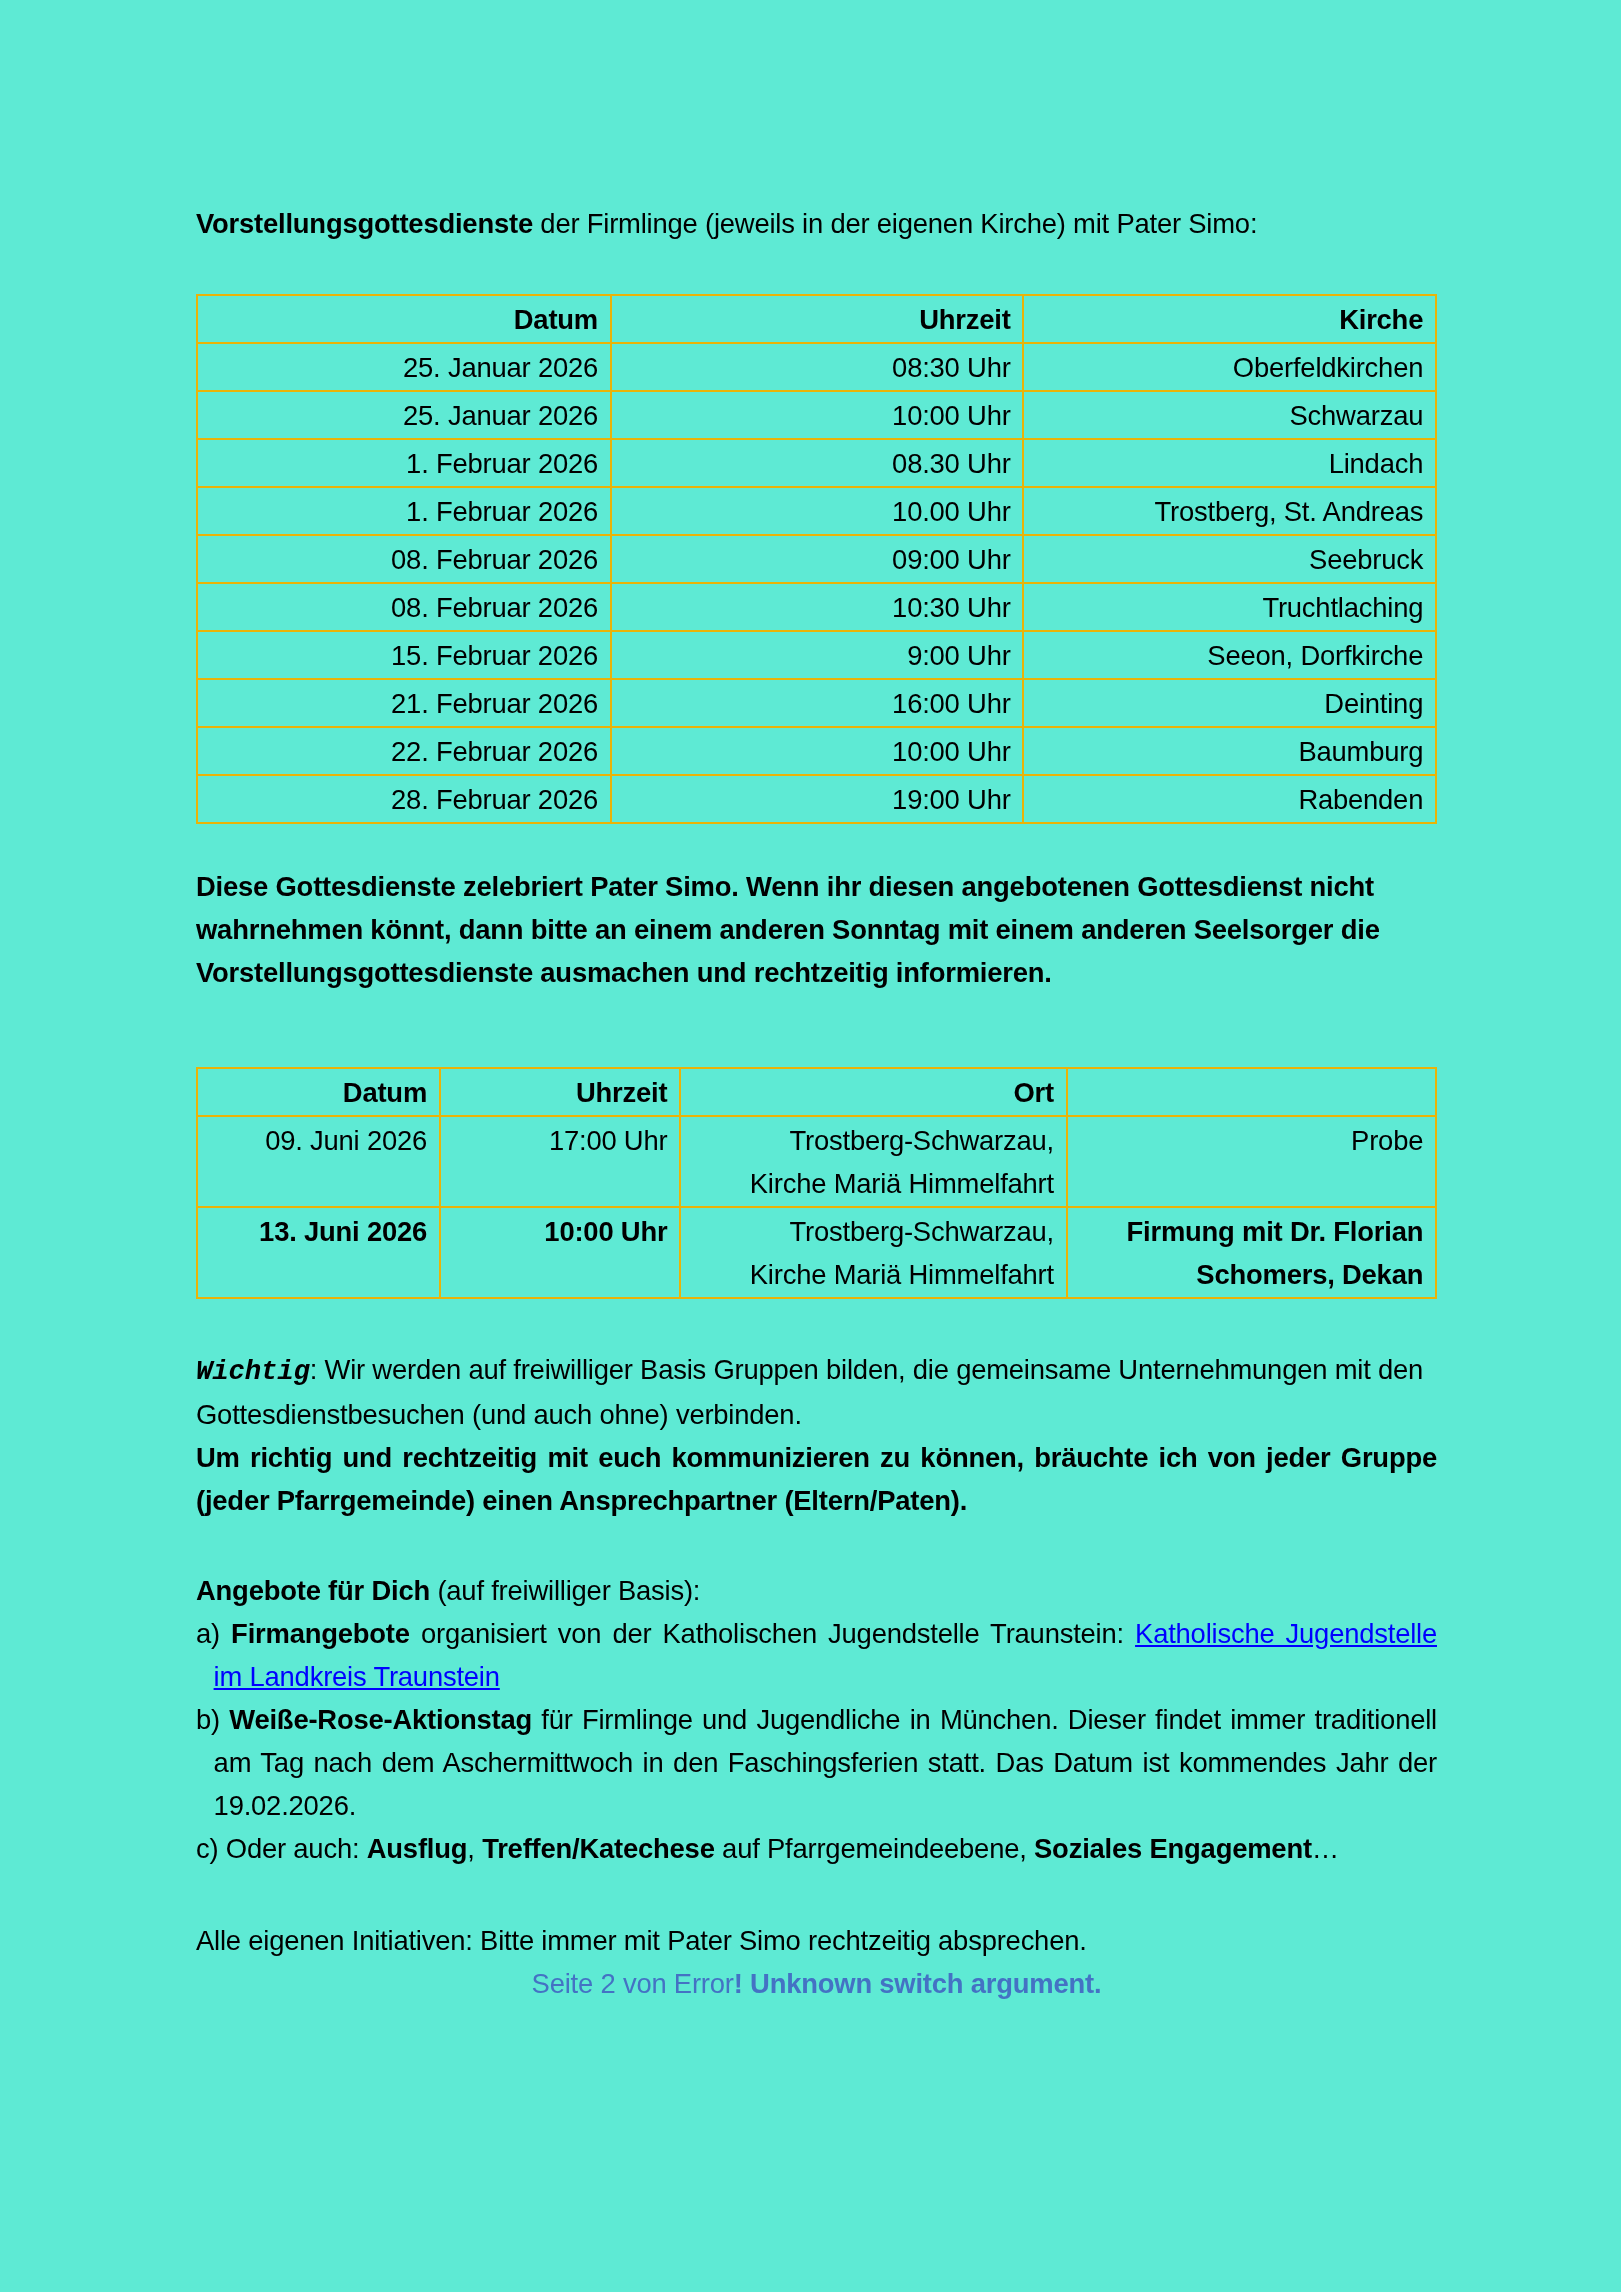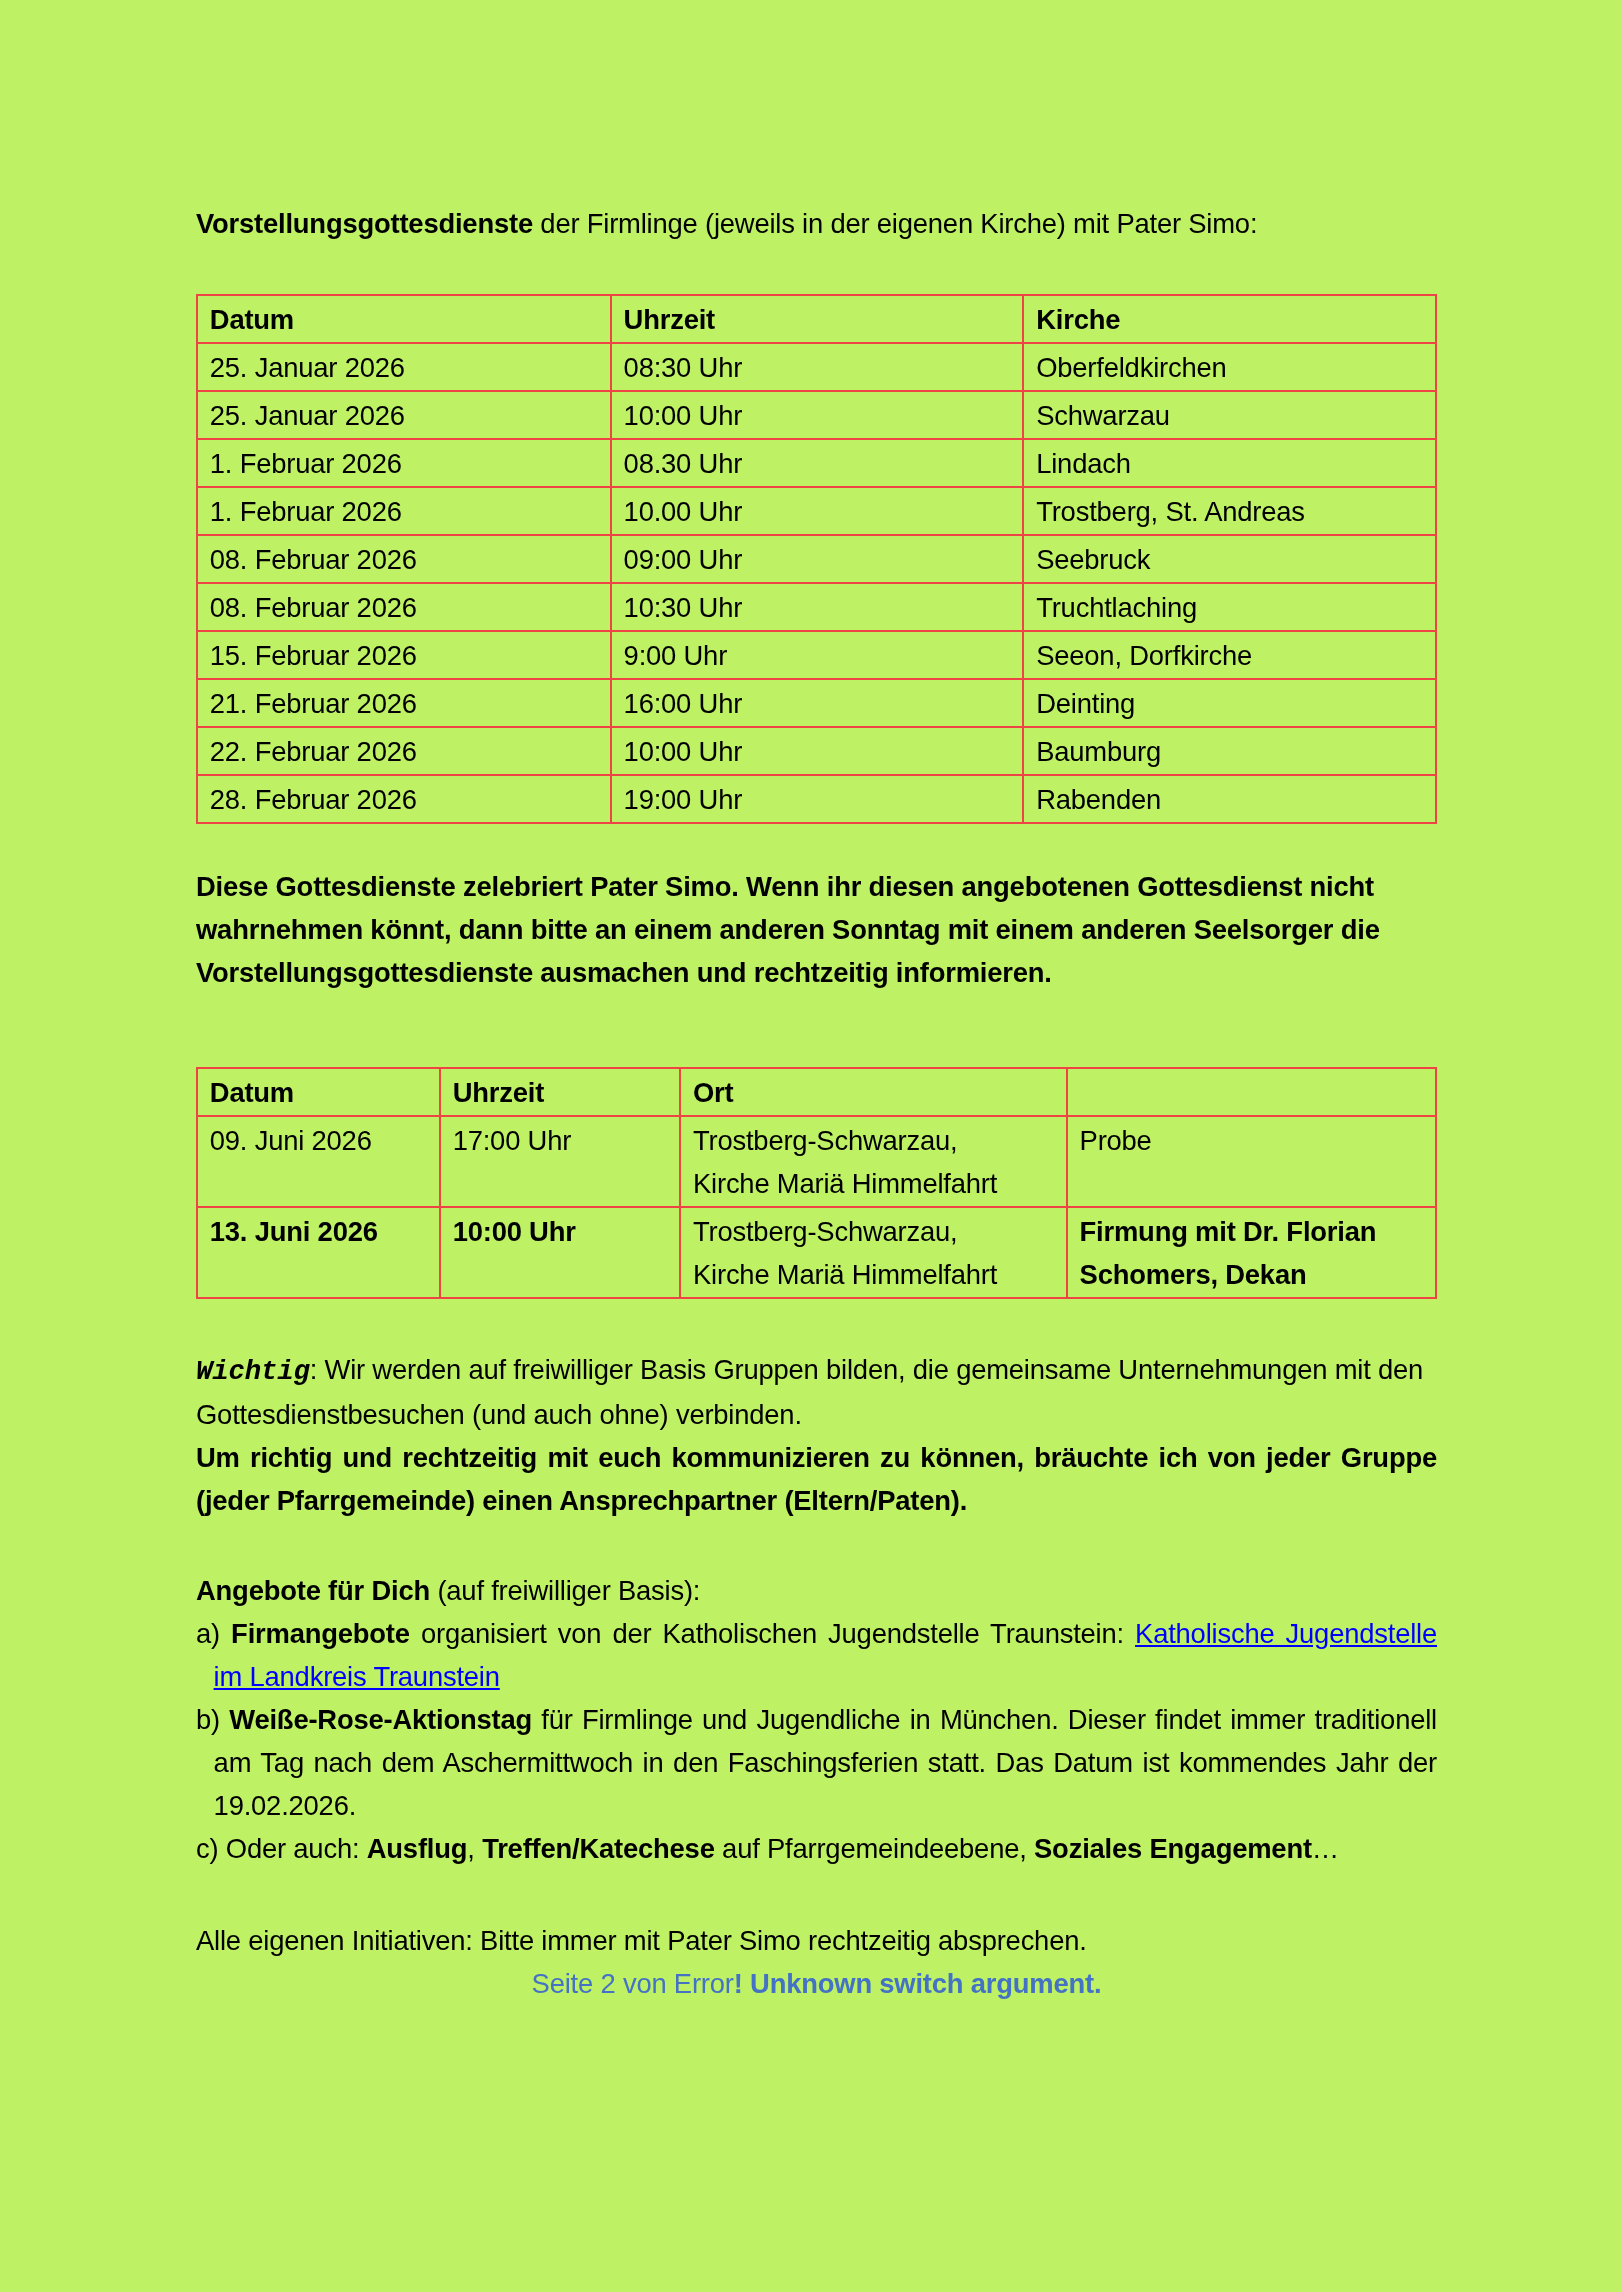--- a/index.html
+++ b/index.html
@@ -1,35 +1,35 @@
 <!DOCTYPE html>
 <html lang="de" style="--link-blue: #0000FF; --footer-blue: #4472C4;"><head>
 <meta charset="utf-8">
 <style>
   * { box-sizing: border-box; }
   html, body { margin: 0; padding: 0; background: #ffffff; }
   .page {
     width: 1621px; height: 2293px;
-    background: #bef264;
+    background: #5eead4;
     padding: 202px 184px 0 196px;
     font-family: "Liberation Sans", sans-serif;
     font-size: 27.4px;
     line-height: 43px;
     color: #000000;
     letter-spacing: -0.2px;
     overflow: hidden;
   }
   p { margin: 0; }
   .b  { font-weight: 700; }
   .bi { font-weight: 700; font-style: italic; font-family: Liberation Mono, monospace; }
   table { border-collapse: collapse; width: 100%; table-layout: fixed; }
   th, td {
-    border: 2px solid #ef4444;
+    border: 2px solid #eab308;
     padding: 2px 11.8px 1px 11.8px;
-    text-align: left;
+    text-align: right;
     vertical-align: top;
     font-weight: 400;
   }
   th { font-weight: 700; }
   td.b { font-weight: 700; }
   .tbl-services { margin-top: 49px; }
   .tbl-firmung  { margin-top: 73px; }
   .para-services { margin-top: 41px; font-weight: bold; }
   .wichtig-para  { margin-top: 49px; }
   .bold-justified { font-weight: 700; text-align: justify; }

